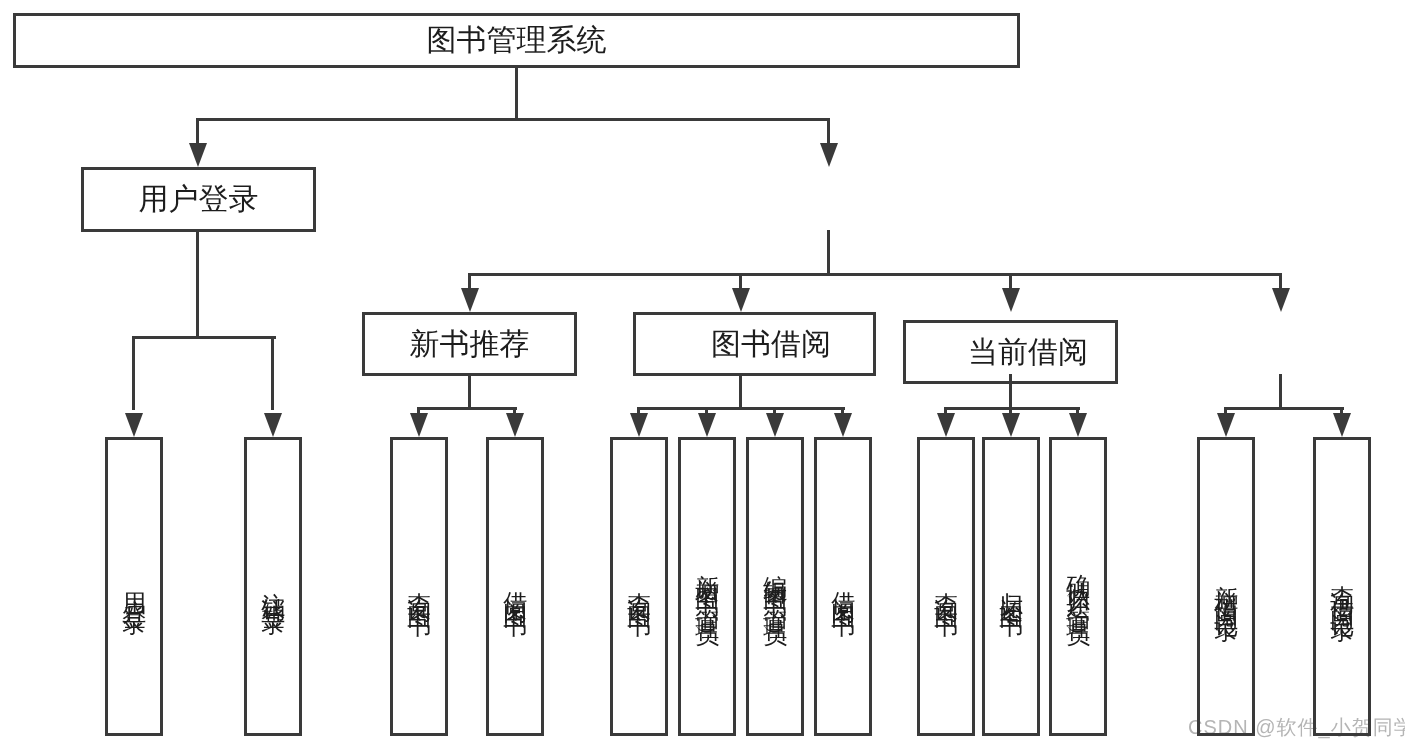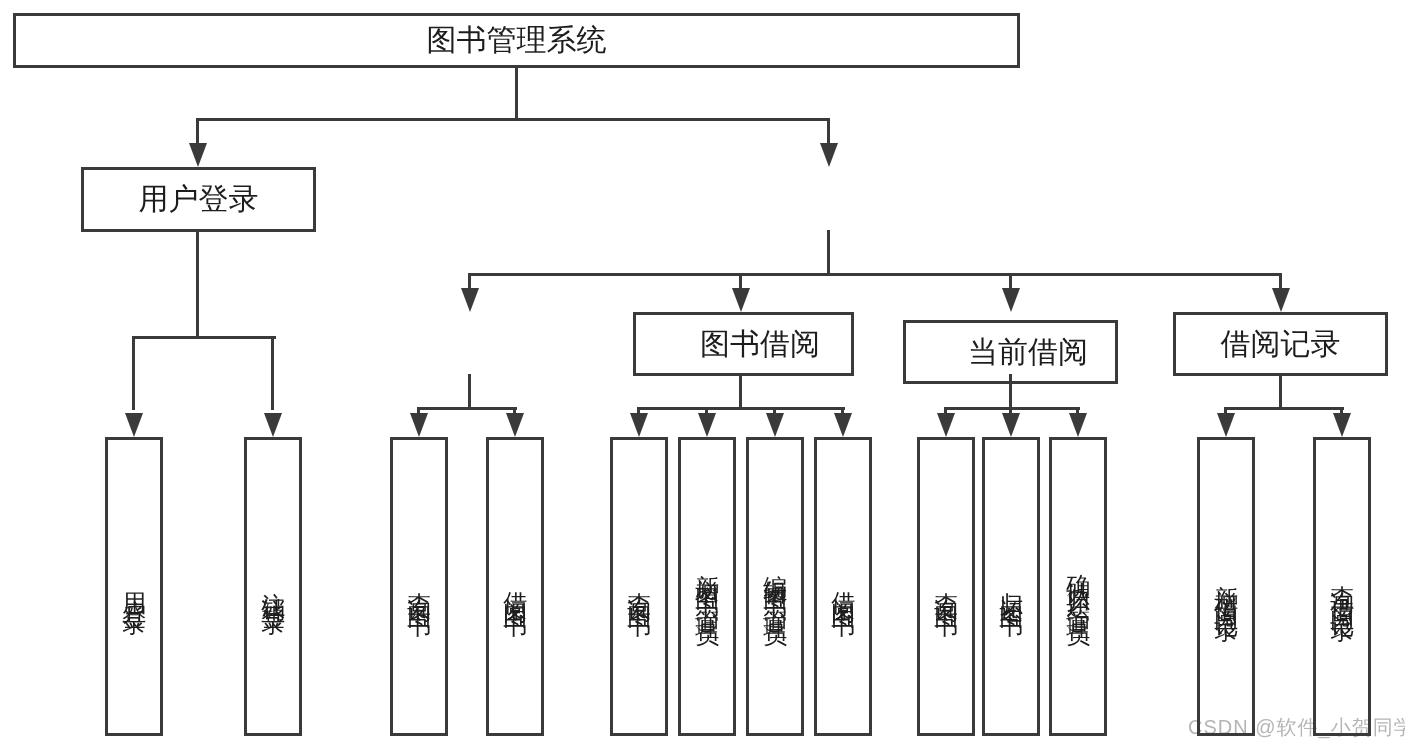--- a/index.html
+++ b/index.html
@@ -124,23 +124,23 @@
   <div class="vline" style="left:1340px; top:407px; height:10px;"></div>
   <div class="arrow" style="left:1217px; top:413px;"></div>
   <div class="arrow" style="left:1333px; top:413px;"></div>
 
   <div class="watermark">CSDN @软件_小贺同学</div>
 
   <div class="node" style="left:13px; top:13px; width:1007px; height:55px;">图书管理系统</div>
 
   <div class="node" style="left:81px; top:167px; width:235px; height:65px;">用户登录</div>
 
-  <div class="node" style="left:633px; top:312px; width:221px; height:64px;padding-left:33px;">图书借阅</div>
+  <div class="node" style="left:362px; top:312px; width:215px; height:64px;">新书推荐</div>
+  <div class="node" style="left:633px; top:312px; width:243px; height:64px;padding-left:33px;">图书借阅</div>
   <div class="node" style="left:903px; top:320px; width:215px; height:64px;padding-left:35px;">当前借阅</div>
-  <div class="node" style="left:1173px; top:312px; width:215px; height:64px;">借阅记录</div>
 
   <div class="node leaf" style="left:105px; top:437px; width:58px; height:299px;">用户登录</div>
   <div class="node leaf" style="left:244px; top:437px; width:58px; height:299px;">注销登录</div>
 
   <div class="node leaf" style="left:390px; top:437px; width:58px; height:299px;">查询图书</div>
   <div class="node leaf" style="left:486px; top:437px; width:58px; height:299px;">借阅图书</div>
 
   <div class="node leaf" style="left:610px; top:437px; width:58px; height:299px;">查询图书</div>
   <div class="node leaf" style="left:678px; top:437px; width:58px; height:299px;">新增图书（管理员）</div>
   <div class="node leaf" style="left:746px; top:437px; width:58px; height:299px;">编辑图书（管理员）</div>

